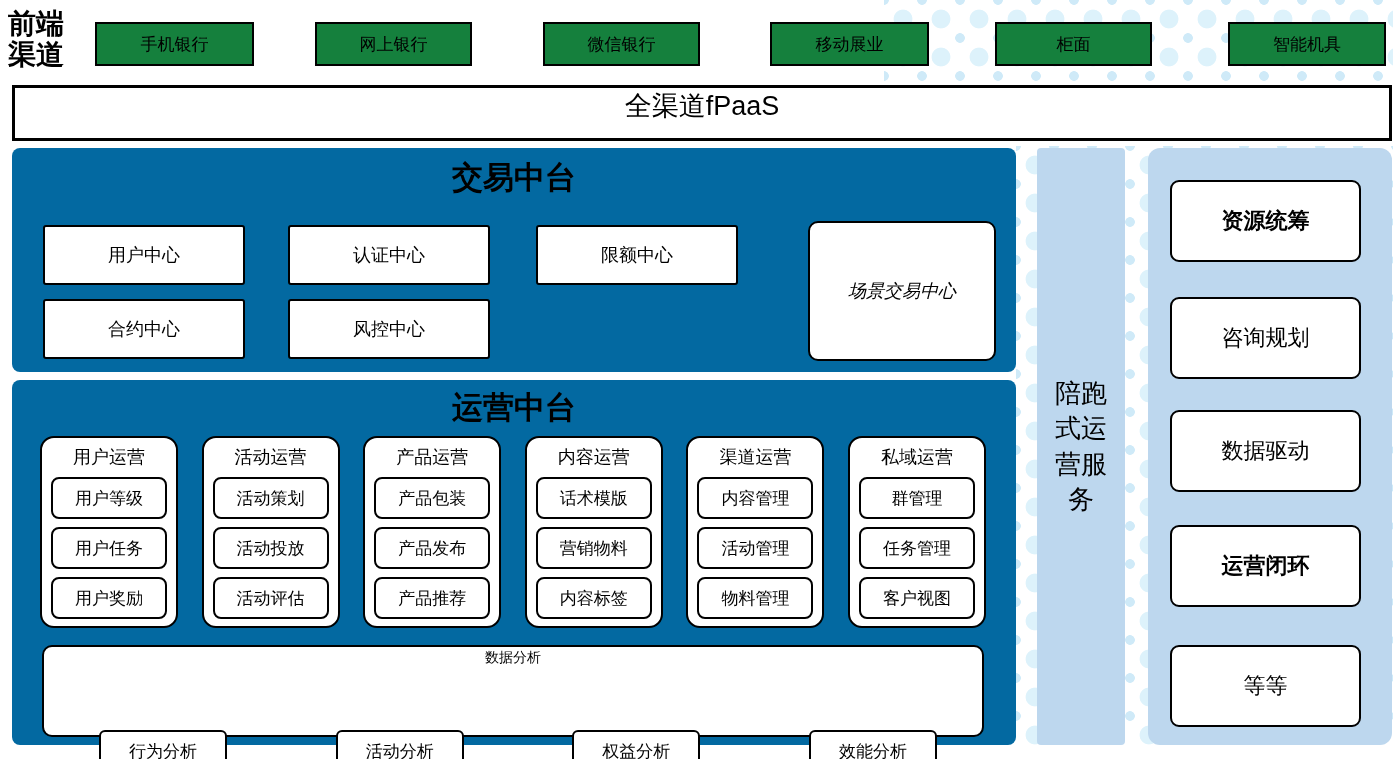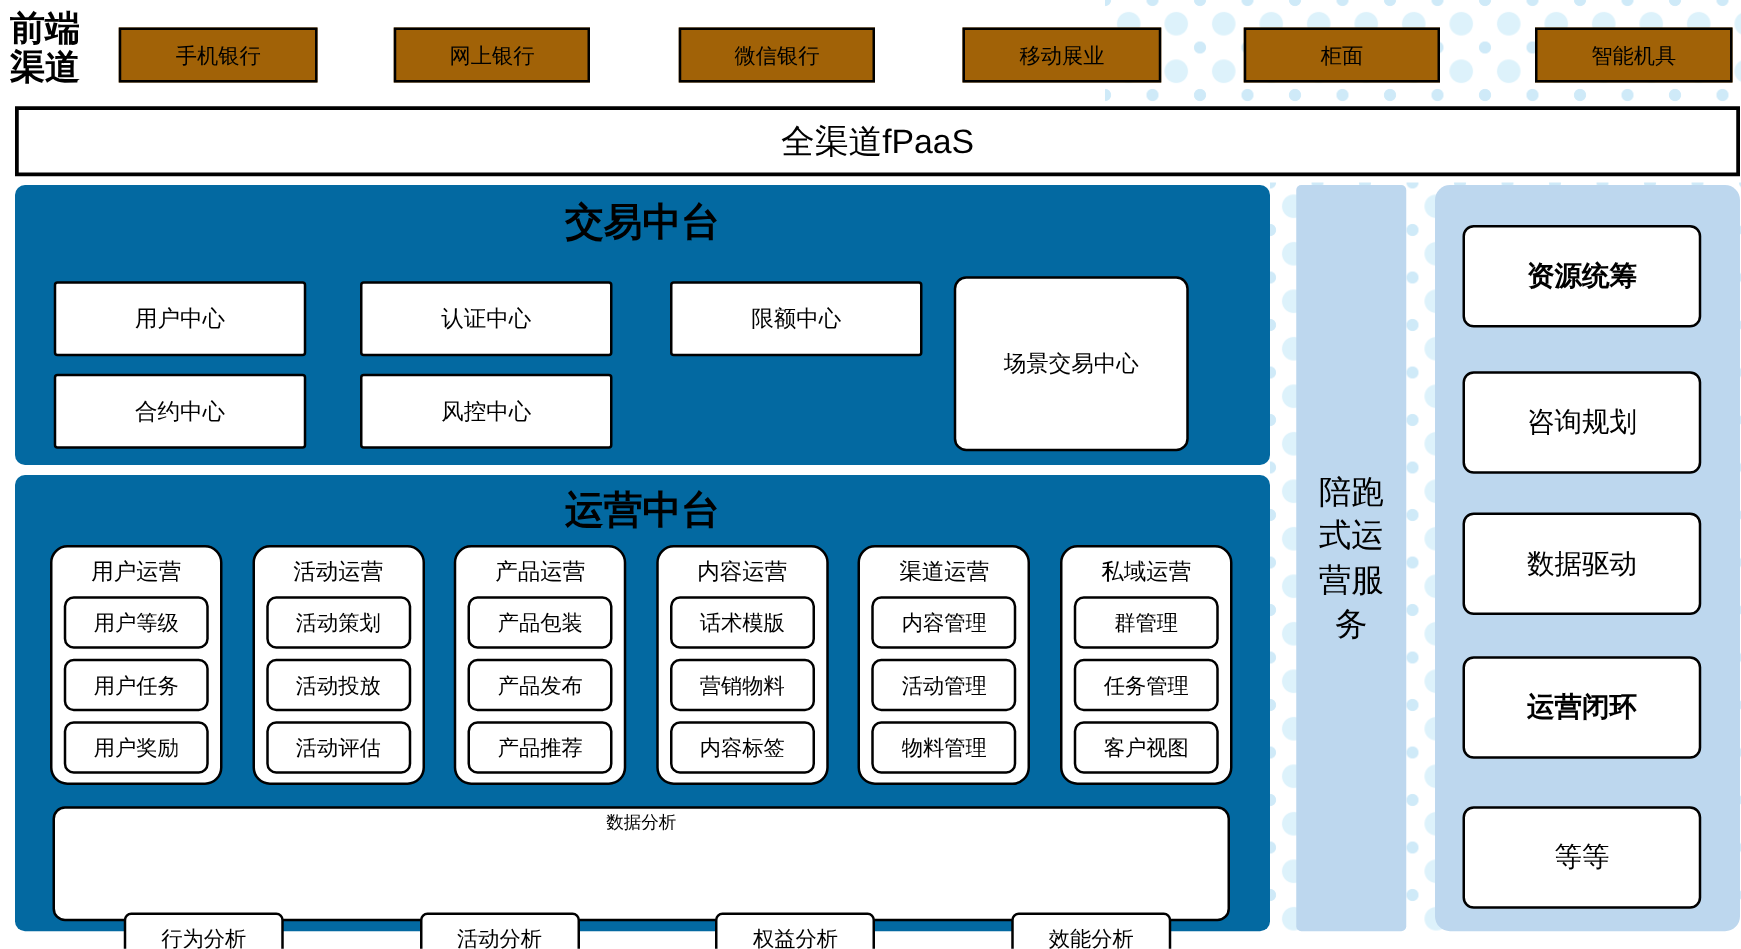--- a/index.html
+++ b/index.html
@@ -21,50 +21,50 @@
   .dots-top{left:884px;top:0;width:509px;height:84px;}
   .dots-right{left:1016px;top:146px;width:377px;height:602px;}
 
   
   .front-label{
     left:8px;top:8px;width:76px;
     font-family:"Liberation Serif","DejaVu Serif",serif;
     font-weight:700;font-size:28px;line-height:1.12;text-align:left;
   }
   .channel-box{
-    top:22px;height:40px;background:#a16207;border:2px solid #000;
+    top:22px;height:40px;background:#15803d;border:2px solid #000;
     display:flex;align-items:center;justify-content:center;
     font-size:17px;
   }
 
   
   .fpaas-bar{
     left:12px;top:85px;width:1374px;height:50px;background:#fff;
-    border:3px solid #000;display:flex;align-items:center;justify-content:center;
+    border:3px solid #000;display:flex;align-items:flex-start;justify-content:center;
     font-size:27px;
   }
 
   
   .blue-block{background:#0369a1;border-radius:8px;}
   .block-title{
     width:100%;text-align:center;
     font-family:"Liberation Serif","DejaVu Serif",serif;
     font-weight:700;font-size:31px;
   }
   .trans-block{left:12px;top:148px;width:1004px;height:224px;}
   .trans-title{position:absolute;top:9px;left:0;}
   .center-box{
     position:absolute;width:198px;height:56px;background:#fff;border:2px solid #000;
     border-radius:3px;display:flex;align-items:center;justify-content:center;
     font-size:18px;
   }
   .scene-box{
-    position:absolute;left:751px;top:73px;width:184px;height:136px;background:#fff;
+    position:absolute;left:796px;top:73px;width:184px;height:136px;background:#fff;
     border:2px solid #000;border-radius:10px;
-    display:flex;align-items:center;justify-content:center;font-size:18px;
+    display:flex;align-items:center;justify-content:center;font-size:18px;font-style:italic;
   }
 
   .op-block{left:12px;top:380px;width:1004px;height:365px;}
   .op-title{position:absolute;top:7px;left:0;}
   .op-columns{
     position:absolute;left:28px;top:56px;width:946px;height:192px;
     display:flex;justify-content:space-between;
   }
   .op-col{
     width:134px;background:#fff;border:2px solid #000;border-radius:14px;

